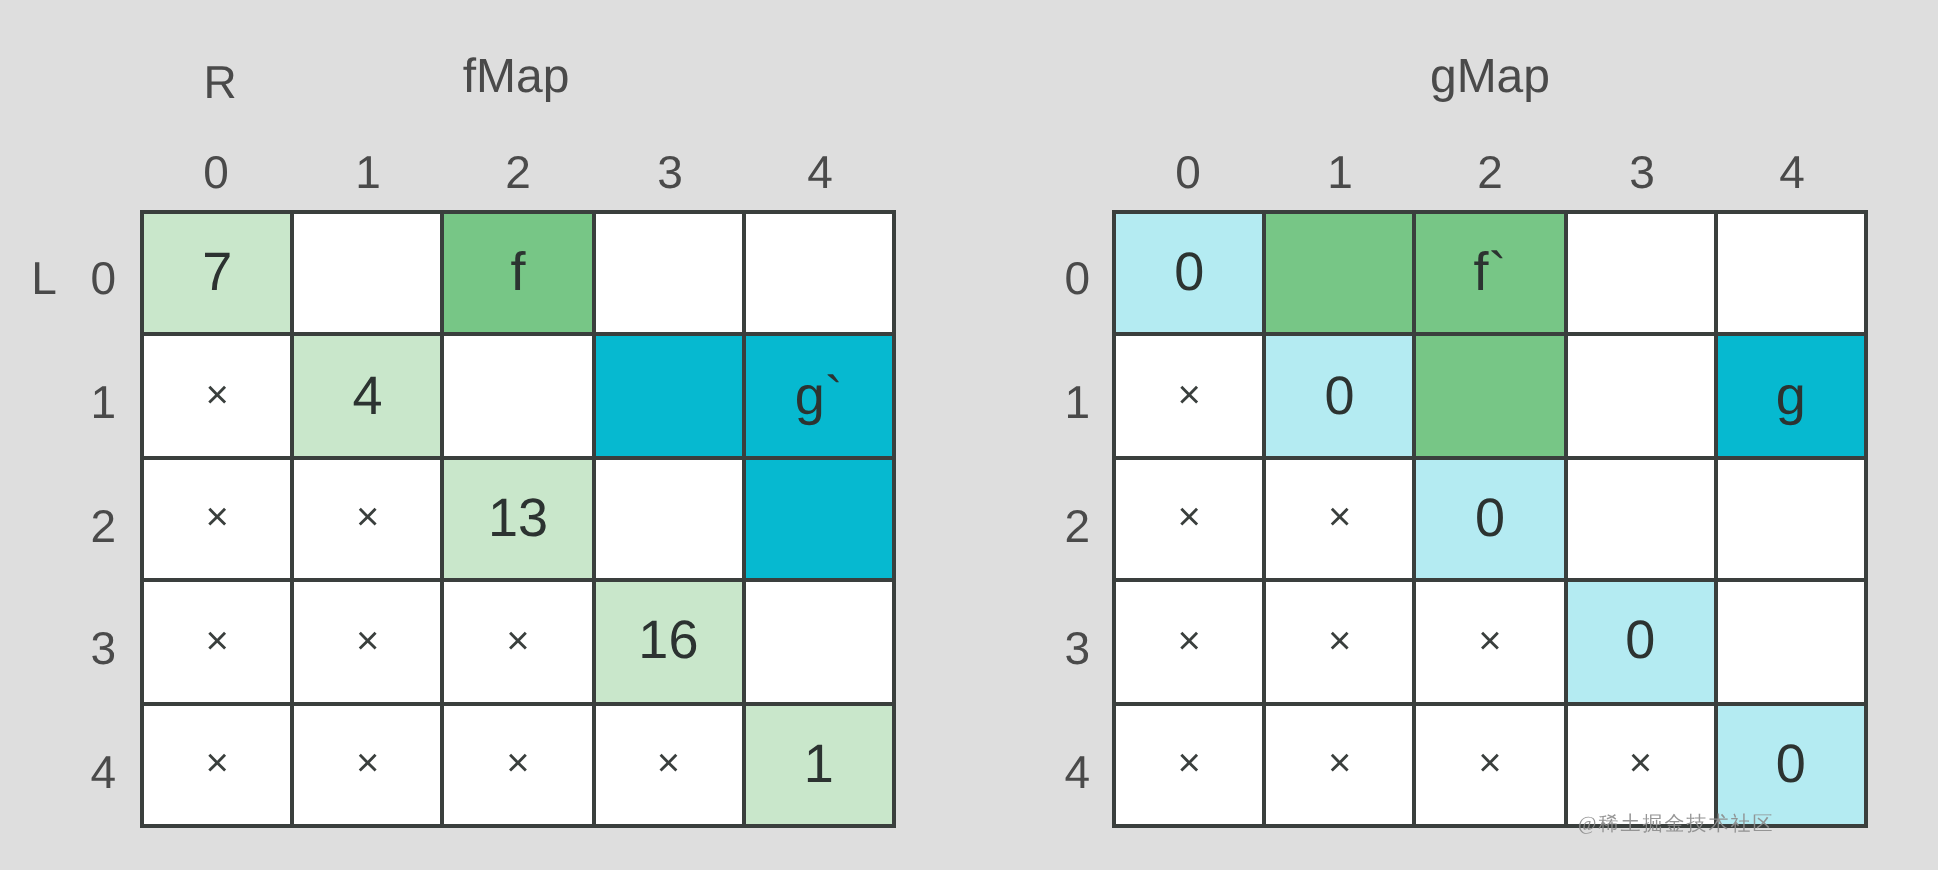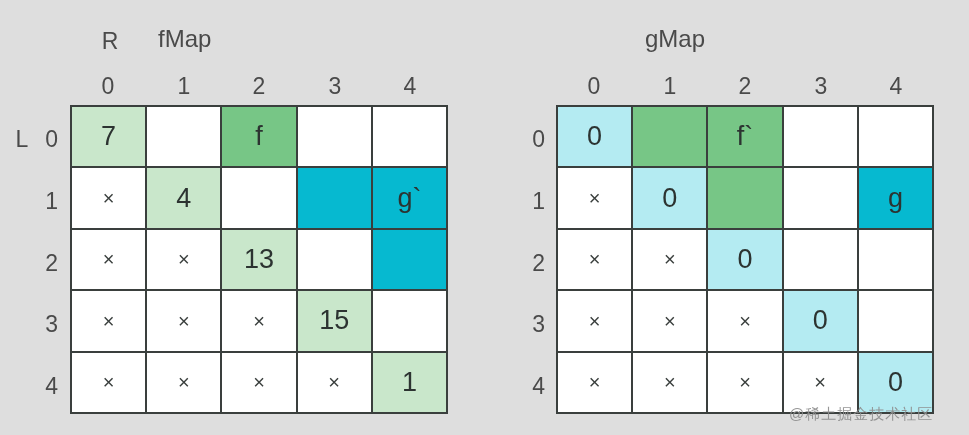--- a/index.html
+++ b/index.html
@@ -30,21 +30,21 @@
     color: #4a4a4a;
     font-weight: 400;
     line-height: 1;
     text-align: center;
   }
   .map-title {
     position: absolute;
     font-size: 24px;
     color: #4a4a4a;
     line-height: 1;
-    text-align: left;
+    text-align: center;
     width: 200px;
   }
   .col-header {
     position: absolute;
     font-size: 23px;
     color: #4a4a4a;
     line-height: 1;
     text-align: center;
     width: 40px;
   }
@@ -86,26 +86,27 @@
   .cell.x .val { font-size: 20px; color: #3a3f3d; }
   .cell.lightgreen { background: #c9e7cb; }
   .cell.green      { background: #77c686; }
   .cell.cyan       { background: #06b9d0; }
   .cell.lightcyan  { background: #b4ebf2; }
   .cell.white      { background: #ffffff; }
 
   
   .watermark {
     position: absolute;
-    font-size: 15px;
+    font-size: 10px;
     color: #8e8e8e;
     letter-spacing: 1px;
     white-space: nowrap;
     opacity: 0.92;
     pointer-events: none;
+    font-family: Liberation Serif, serif;
   }
 </style>
 </head>
 <body>
 
 <div class="canvas">
 
   <div class="axis-label" style="left:98px; top:30px; width:24px;">R</div>
   <div class="map-title" style="left:158px; top:27px;">fMap</div>
 
@@ -172,21 +173,21 @@
       <div class="cell white x">
         <span class="val">×</span>
       </div>
       <div class="cell white x">
         <span class="val">×</span>
       </div>
       <div class="cell white x">
         <span class="val">×</span>
       </div>
       <div class="cell lightgreen">
-        <span class="val">15</span>
+        <span class="val">16</span>
       </div>
       <div class="cell white">
         <span class="val"></span>
       </div>
       <div class="cell white x">
         <span class="val">×</span>
       </div>
       <div class="cell white x">
         <span class="val">×</span>
       </div>

